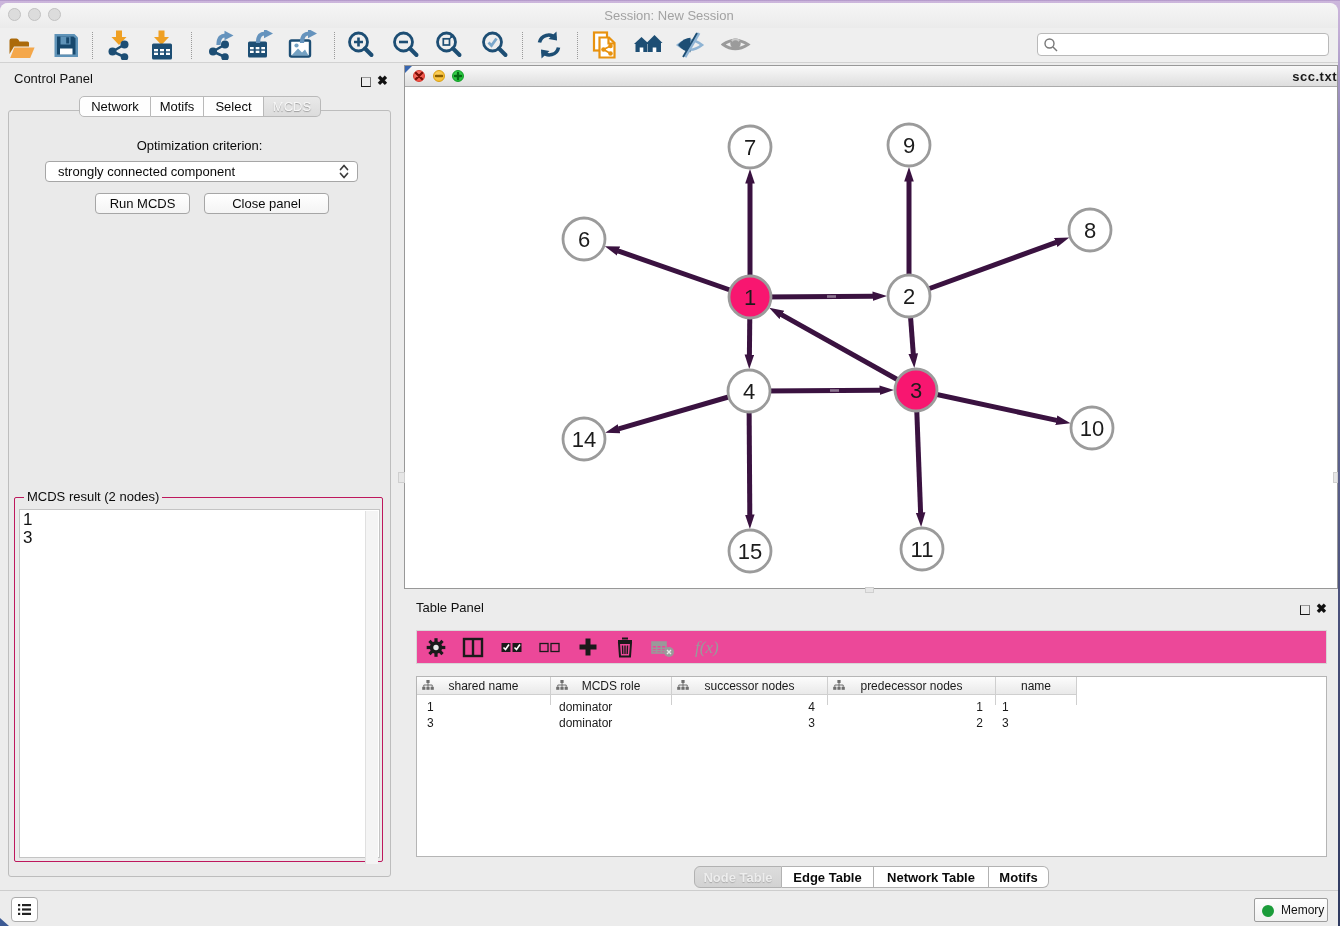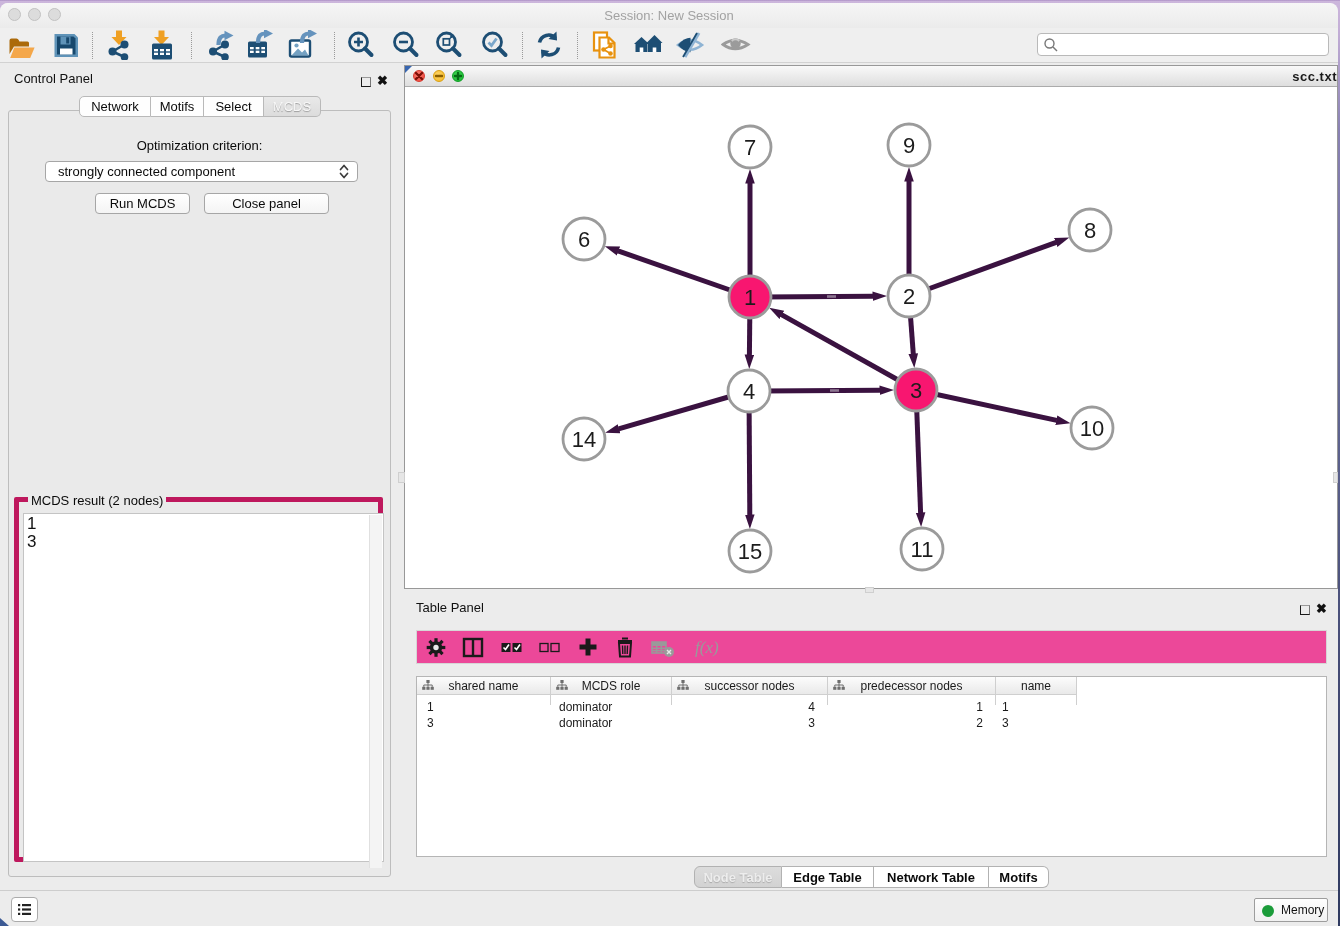--- a/index.html
+++ b/index.html
@@ -24,21 +24,21 @@
 
 .tabbar { position:absolute; display:flex; z-index:6; }
 .tab { height:21px; line-height:20px; font-size:13px; background:#fefefe; border:1px solid #b9b9b9; border-left:none; color:#0a0a0a; text-align:center; }
 .tab.first { border-left:1px solid #b9b9b9; border-radius:5px 0 0 5px; }
 .tab.last { border-radius:0 5px 5px 0; }
 .tab.sel { background:linear-gradient(#e9e9e9,#dcdcdc); color:#f8f8f8; text-shadow:0 1px 1px #9a9a9a; }
 #cp-content { position:absolute; left:8px; top:107px; width:383px; height:767px; background:#eaeaea; border:1px solid #bdbdbd; border-radius:3px; }
 #optlabel { position:absolute; left:0; top:27px; width:100%; text-align:center; font-size:13px; color:#0a0a0a; }
 #optselect { position:absolute; left:36px; top:50px; width:313px; height:21px; background:#fff; border:1px solid #a6a6a6; border-radius:4px; font-size:13px; color:#0a0a0a; line-height:19px; padding-left:12px; }
 .btn { position:absolute; height:21px; background:linear-gradient(#ffffff,#f4f4f4); border:1px solid #a6a6a6; border-radius:4px; font-size:13px; color:#0a0a0a; text-align:center; line-height:19px; }
-#fieldset { position:absolute; left:5px; top:386px; width:369px; height:365px; border:5px solid #be185d; border-radius:2px;padding-left:45px; }
+#fieldset { position:absolute; left:5px; top:386px; width:369px; height:365px; border:1px solid #be185d; border-radius:2px;padding-left:45px; }
 #fieldset legend { position:absolute; left:9px; top:-9px; background:#eaeaea; padding:0 3px; font-size:13px; color:#0a0a0a; }
 #resultbox { position:absolute; left:4px; top:11px; width:361px; height:349px; background:#fff; border:1px solid #c4c4c4; font-size:17px; line-height:17.5px; color:#111; padding:1px 0 0 3px; }
 #resultsb { position:absolute; right:1px; top:1px; width:13px; height:353px; background:#f4f4f4; border-left:1px solid #e0e0e0; }
 
 #netframe { position:absolute; left:404px; top:62px; width:934px; height:524px; background:#fff; border:1px solid #989898; }
 #nethead { position:absolute; left:0; top:0; width:932px; height:21px; background:linear-gradient(#f9f9f9,#dedede); border-bottom:1px solid #ababab; }
 #nettitle { position:absolute; left:0; top:3px; width:100%; text-align:right; font-size:13px; font-weight:bold; color:#1a1a1a; letter-spacing:0.5px; }
 .light { position:absolute; top:4px; width:12px; height:12px; border-radius:50%; }
 #netcorner { position:absolute; left:0px; top:0px; width:0; height:0; border-left:7px solid #3866b0; border-bottom:7px solid transparent; }
 

